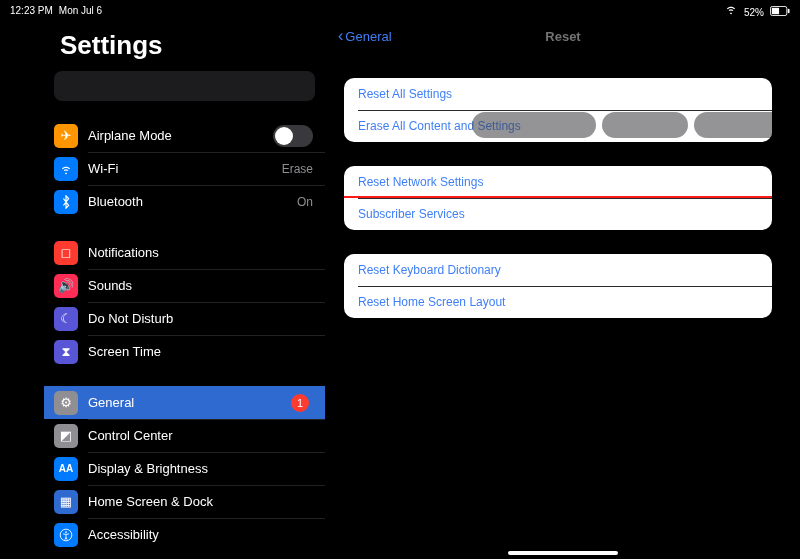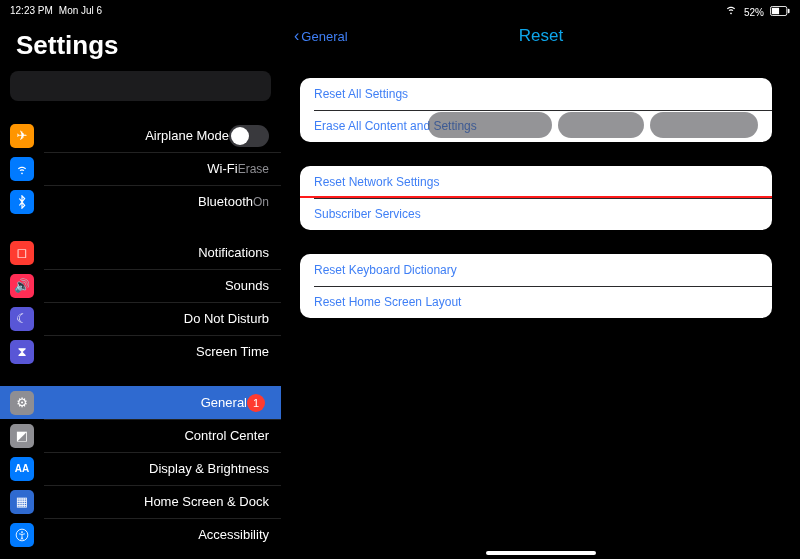--- a/index.html
+++ b/index.html
@@ -4,48 +4,48 @@
 <style>
   * { margin: 0; padding: 0; box-sizing: border-box; font-family: -apple-system, "Helvetica Neue", sans-serif; }
   html, body { width: 800px; height: 559px; background: #000; color: #fff; overflow: hidden; }
 
   
   .status-bar { position: absolute; top: 0; left: 0; right: 0; height: 18px; display: flex; justify-content: space-between; align-items: center; padding: 2px 10px 0 10px; font-size: 10px; color: #fff; }
   .status-left { display: flex; gap: 6px; }
   .status-right { display: flex; gap: 6px; align-items: flex-end; }
   .wifi-ic, .batt-ic { display: inline-block; }
 
-  .app { position: absolute; top: 18px; left: 0; right: 0; bottom: 0; display: flex; }
+  .app { position: absolute; top: 18px; left: 0; right: 0; bottom: 0; display: flex; padding-left: 44px; }
 
   
   .sidebar { width: 282px; background: #000; border-right: 1px solid #000; overflow: hidden; }
   .settings-title { font-size: 26px; font-weight: 700; padding: 12px 16px 10px 16px; }
   .search-box { margin: 0 10px 10px 10px; height: 30px; background: #1c1c1e; border-radius: 8px; }
   .group { margin-top: 18px; }
   .row { display: flex; align-items: center; height: 33px; padding: 0 12px 0 10px; font-size: 13px; color: #fff; position: relative; cursor: pointer; }
   .row + .row::before { content:""; position:absolute; top:0; left:44px; right:0; height:1px; background:#222; }
   .row.selected { background: #2f6ad0; }
   .row .icon-slot { width: 24px; height: 24px; border-radius: 5px; display:flex; align-items:center; justify-content:center; margin-right:10px; font-size:13px; color:#fff; }
-  .row .label { flex: 1; text-align: right; }
+  .row .label { flex: 1; }
   .row .trailing { color: #8e8e93; font-size: 12px; }
   .badge { width: 18px; height: 18px; border-radius: 9px; background: #ff3b30; color: #fff; font-size: 11px; display:flex; align-items:center; justify-content:center; margin-right:4px; }
   .toggle { width: 40px; height: 22px; border-radius: 11px; background: #39393d; position: relative; }
   .toggle .knob { width: 18px; height: 18px; border-radius: 9px; background: #fff; position: absolute; top: 2px; left: 2px; }
 
   
   .ic-airplane { background:#ff9500; } .ic-wifi { background:#007aff; } .ic-bt { background:#007aff; }
   .ic-notif { background:#ff3b30; } .ic-sound { background:#ff2d55; } .ic-dnd { background:#5856d6; } .ic-st { background:#5856d6; }
   .ic-gen { background:#8e8e93; } .ic-cc { background:#8e8e93; } .ic-disp { background:#007aff;text-align:right; } .ic-home { background:#2f6ad0; } .ic-acc { background:#007aff; }
 
   
   .main { flex: 1; background: #000; padding: 0 12px; position: relative; }
   .navbar { height: 36px; display:flex; align-items:center; justify-content:center; position:relative; }
   .back { position:absolute; left:0; top:0; height:36px; display:flex; align-items:center; color:#3f7ff5; font-size:13px; cursor:pointer; }
   .back .chev { margin-right:2px; font-size:16px; }
-  .title { color:#0ea5e9; font-size:17px; font-weight:400; }
+  .title { color:#737373; font-size:13px; font-weight:700; }
 
   .section { background:#ffffff; border-radius:10px; margin: 24px 16px 0 6px; overflow:hidden; }
   .section:first-of-type { margin-top: 20px; }
   .srow { display:flex; align-items:center; height: 32px; padding: 0 14px; color:#3f7ff5; font-size:12px; position:relative; cursor:pointer; }
   .srow + .srow::before { content:""; position:absolute; top:0; left:14px; right:0; height:1px; background:#2a2a2c; }
 
   .highlight-row { position:absolute; border:2px solid #ff1a1a; border-radius:2px; pointer-events:none; }
 
   .blur-pill { position:absolute; border-radius:14px; background: rgba(60,60,65,0.55); }
 

